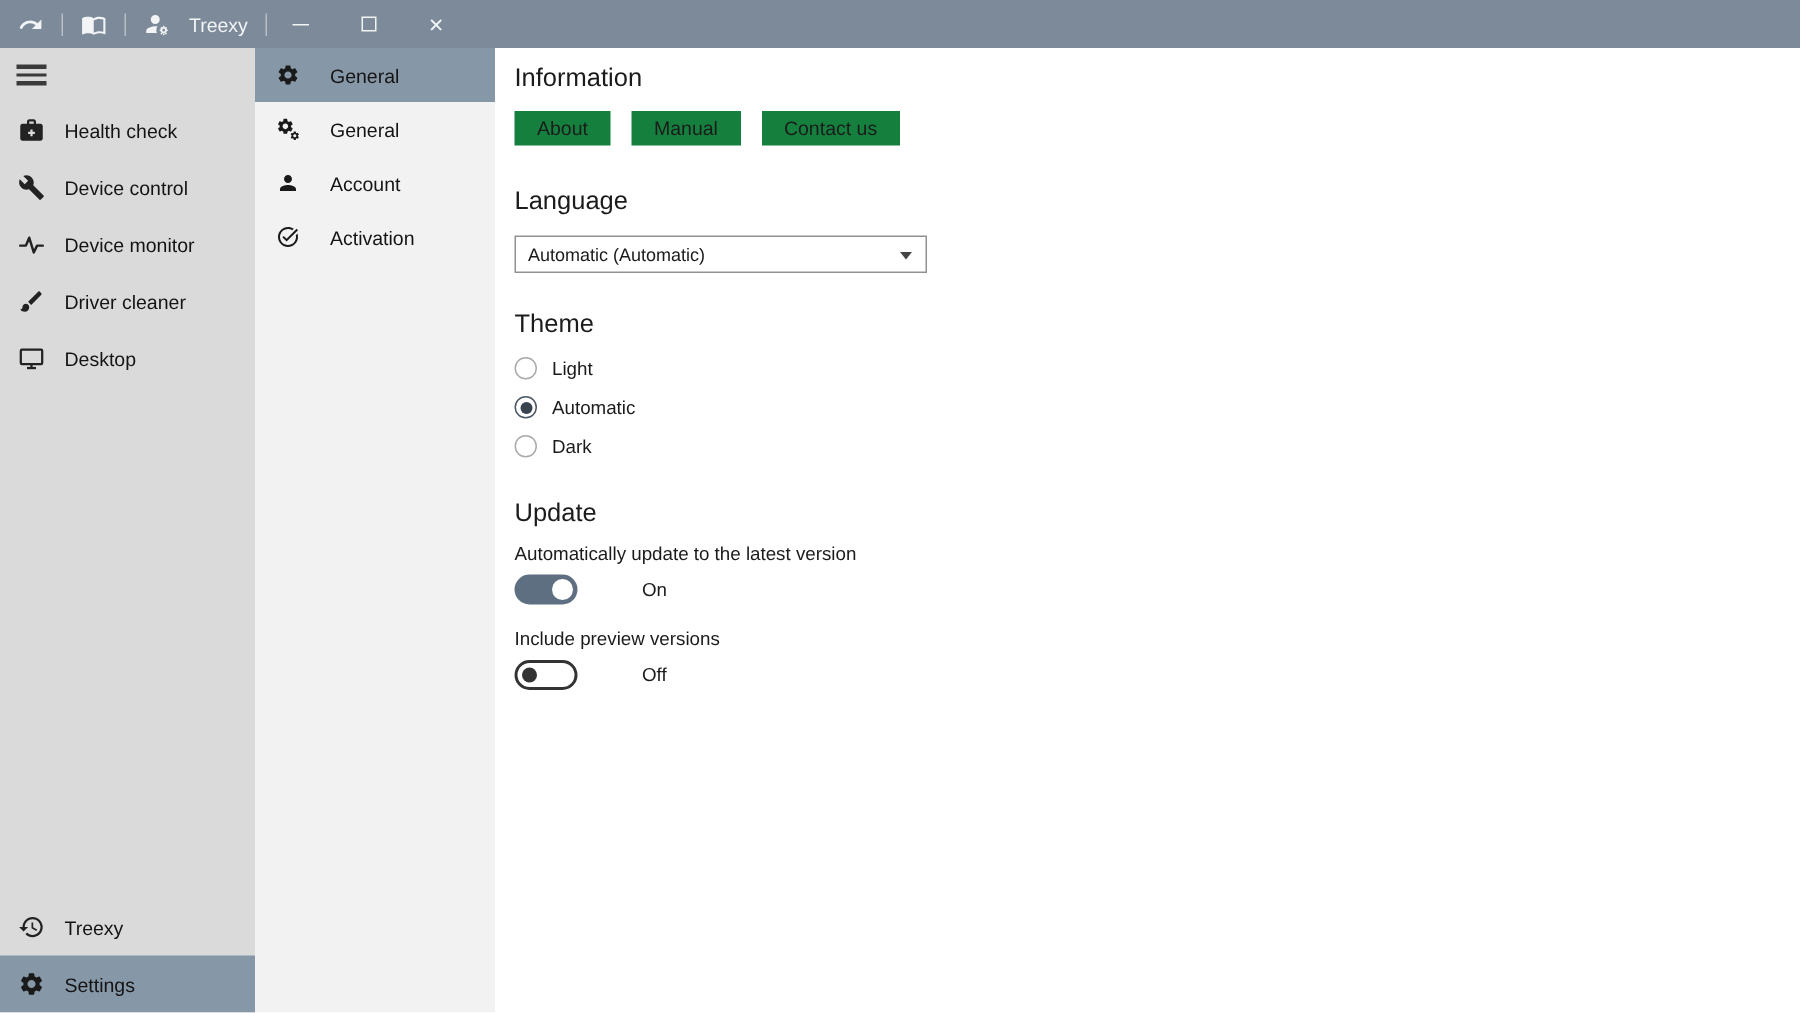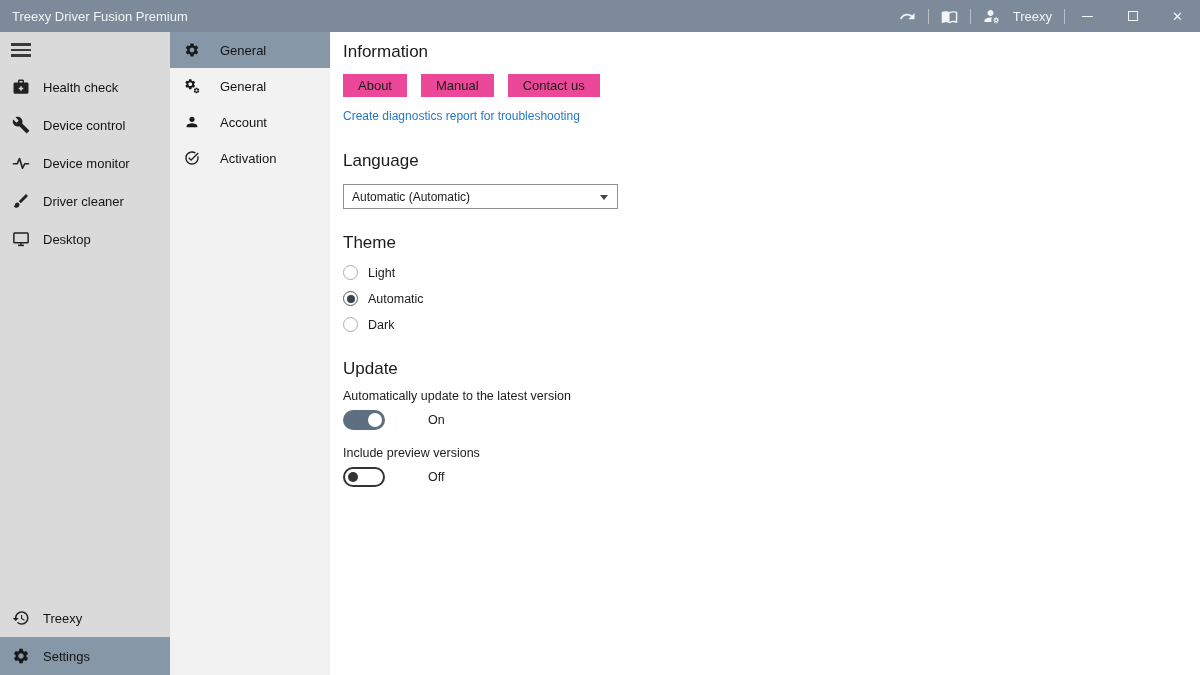--- a/index.html
+++ b/index.html
@@ -36,21 +36,21 @@
 
   .settings-nav { width:160px; background:#f2f2f2; flex:0 0 160px; display:flex; flex-direction:column; }
   .snav-item { height:36px; display:flex; align-items:center; gap:20px; padding-left:14px;
                font-size:13px; color:#141414; cursor:default; }
   .snav-item.selected { background:#8697a7; }
 
   
   .main { flex:1 1 auto; background:#ffffff; padding:10px 0 9px 13px; }
   .section-heading { font-size:17px; font-weight:400; color:#1b1b1b; }
   .btn-row { display:flex; gap:14px; margin-top:12px; }
-  .btn { background:#ec4899; border:none; font-size:13px; color:#1b1b1b; padding:4px 15px;
+  .btn { background:#15803d; border:none; font-size:13px; color:#1b1b1b; padding:4px 15px;
          font-family:inherit; cursor:default; }
   .link { display:inline-block; margin-top:12px; font-size:12px; color:#2577c8; text-decoration:none; }
 
   .language-section { margin-top:27px; }
   .dropdown { margin-top:13px; width:275px; height:25px; border:1px solid #919191; background:#fff;
               display:flex; align-items:center; padding:0 8px; font-size:12px; position:relative; cursor:default; }
   .dropdown-arrow { position:absolute; right:9px; top:10px; width:0; height:0;
                     border-left:4px solid transparent; border-right:4px solid transparent;
                     border-top:5px solid #444; }
 
@@ -71,21 +71,20 @@
   .toggle.off { width:42px; height:20px; border-radius:10px; background:#fff; border:2px solid #333; }
   .toggle.off .knob { position:absolute; left:3px; top:3px; width:10px; height:10px; border-radius:50%; background:#333; }
   .toggle-state { font-size:12.5px;margin-left:29px; }
 </style>
 </head>
 <body>
 
 <div class="window">
 
   <div class="titlebar">
-    <div class="titlebar-title">Treexy Driver Fusion Premium</div>
     <div class="titlebar-right">
       <div class="tb-iconbtn">
         <svg width="17" height="17" viewBox="0 0 24 24" fill="#f2f4f6">
             <path d="M18.4 10.6C16.55 8.99 14.15 8 11.5 8c-4.65 0-8.58 3.03-9.96 7.22L3.9 16c1.05-3.19 4.05-5.5 7.6-5.5 1.95 0 3.73.72 5.12 1.88L13 16h9V7l-3.6 3.6z"></path>
           </svg>
       </div>
       <div class="tb-divider"></div>
       <div class="tb-iconbtn">
         <svg width="17" height="17" viewBox="0 0 24 24" fill="#f2f4f6">
             <path d="M21 5c-1.11-.35-2.33-.5-3.5-.5-1.95 0-4.05.4-5.5 1.5-1.45-1.1-3.55-1.5-5.5-1.5S2.45 4.9 1 6v14.65c0 .25.25.5.5.5.1 0 .15-.05.25-.05C3.1 20.45 5.05 20 6.5 20c1.95 0 4.05.4 5.5 1.5 1.35-.85 3.8-1.5 5.5-1.5 1.65 0 3.35.3 4.75 1.05.1.05.15.05.25.05.25 0 .5-.25.5-.5V6c-.6-.45-1.25-.75-2-1zm0 13.5c-1.1-.35-2.3-.5-3.5-.5-1.7 0-4.15.65-5.5 1.5V8c1.35-.85 3.8-1.5 5.5-1.5 1.2 0 2.4.15 3.5.5v11.5z"></path>
@@ -207,21 +206,20 @@
 
     <main class="main">
 
       <section>
         <h2 class="section-heading">Information</h2>
         <div class="btn-row">
           <button class="btn">About</button>
           <button class="btn">Manual</button>
           <button class="btn">Contact us</button>
         </div>
-        <a class="link" href="#">Create diagnostics report for troubleshooting</a>
       </section>
 
       <section class="language-section">
         <h2 class="section-heading">Language</h2>
         <div class="dropdown">
           <span>Automatic (Automatic)</span>
           <span class="dropdown-arrow"></span>
         </div>
       </section>
 

